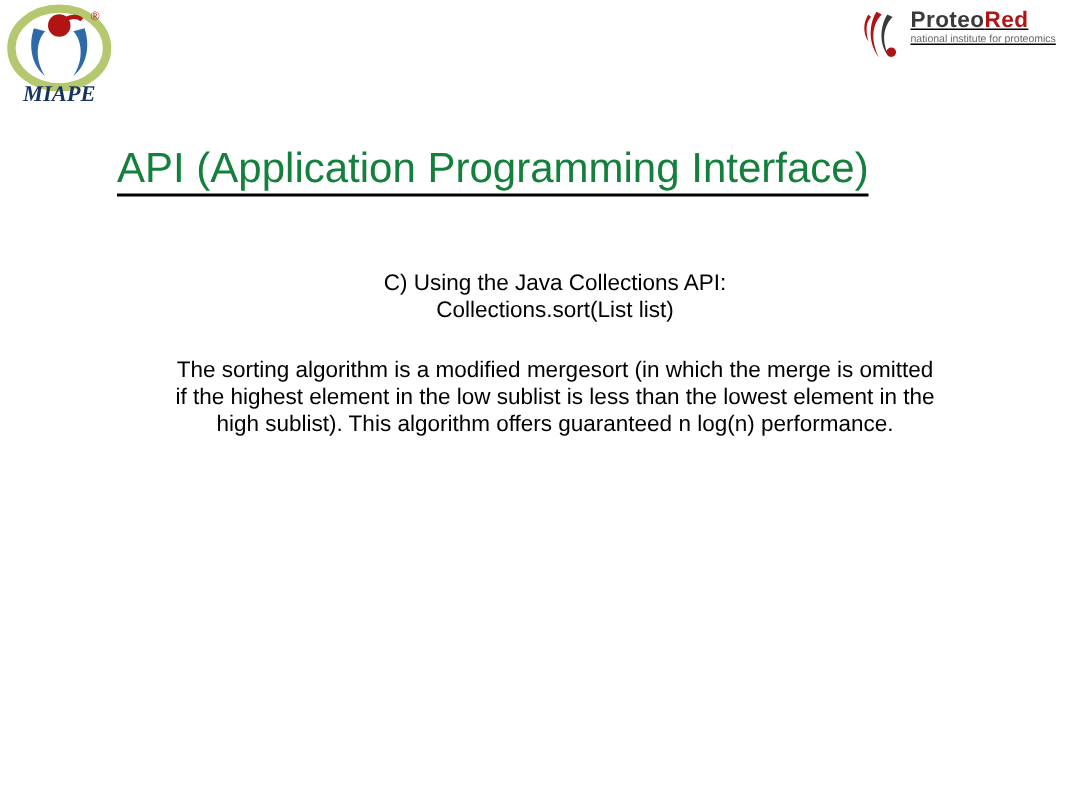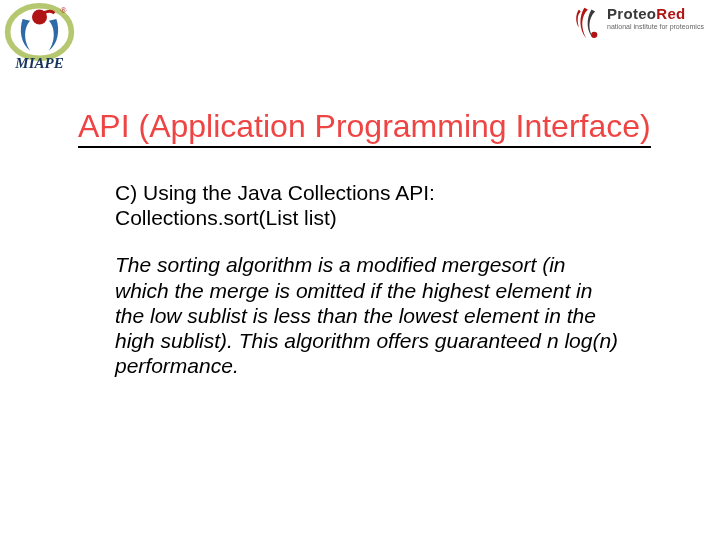--- a/index.html
+++ b/index.html
@@ -35,56 +35,58 @@
   }
   .pr-mark {
     width: 28px;
     height: 36px;
   }
   .pr-text {
     display: flex;
     flex-direction: column;
     justify-content: flex-start;
     line-height: 1;
+    text-decoration: underline;
   }
   .pr-text .brand {
     font-size: 15px;
     font-weight: bold;
     letter-spacing: 0.3px;
   }
   .pr-text .brand .p1 { color: #3a3a3a; }
   .pr-text .brand .p2 { color: #b01414; }
   .pr-text .sub {
     font-size: 7px;
     color: #666;
     margin-top: 2px;
   }
   .title {
     position: absolute;
-    top: 108px;
+    top: 96px;
     left: 78px;
-    font-size: 32px;
-    color: #ef4444;
+    font-size: 28px;
+    color: #15803d;
     border-bottom: 2px solid #000;
     padding-bottom: 1px;
   }
   .body {
     position: absolute;
     top: 180px;
     left: 115px;
     width: 510px;
-    font-size: 21px;
+    font-size: 15px;
     color: #000;
     line-height: 1.2;
+    text-align: center;
   }
   .blk {
     margin-bottom: 22px;
   }
   .bold { font-weight: normal; }
-  .italic { font-style: italic; }
+  .italic { }
 </style>
 </head>
 <body>
 
 <div class="slide">
 
   <div class="logo-left">
     <svg viewBox="0 0 80 80" width="75" height="75">
       <ellipse cx="40" cy="32" rx="34" ry="28" fill="none" stroke="#b5c870" stroke-width="6"></ellipse>
       <path d="M22 18 C18 30, 20 44, 30 52 C22 40, 24 26, 30 20 Z" fill="#2f6aa8"></path>

